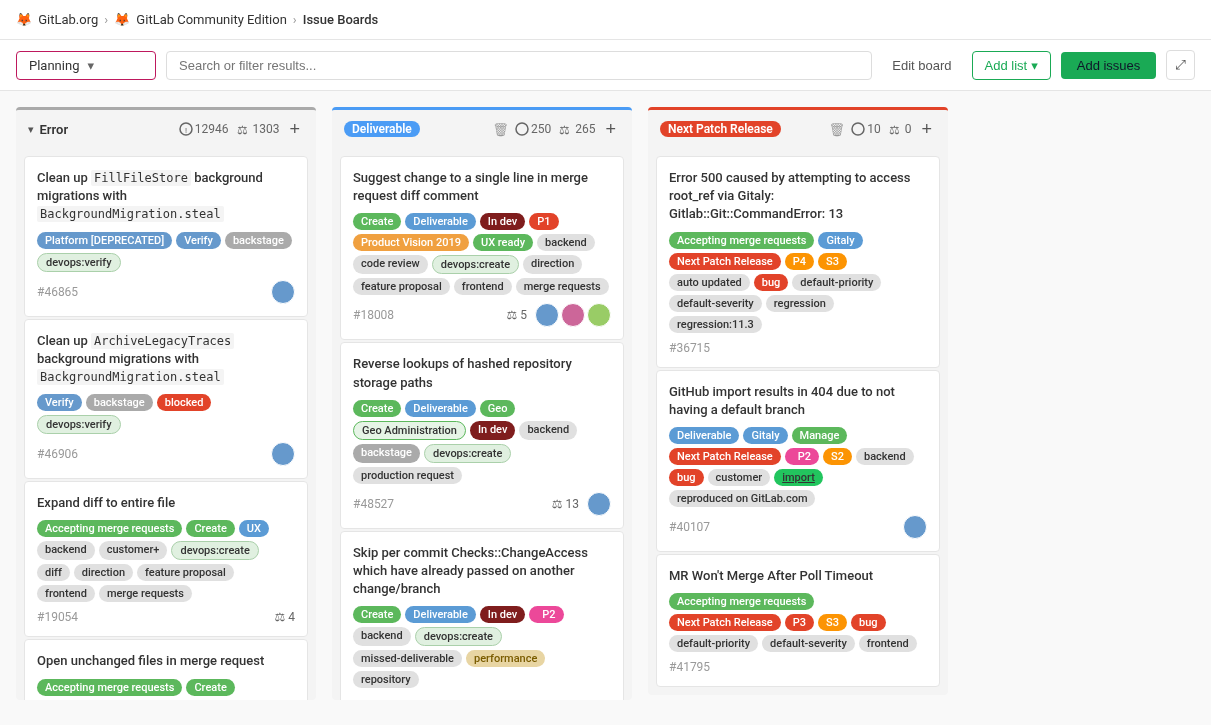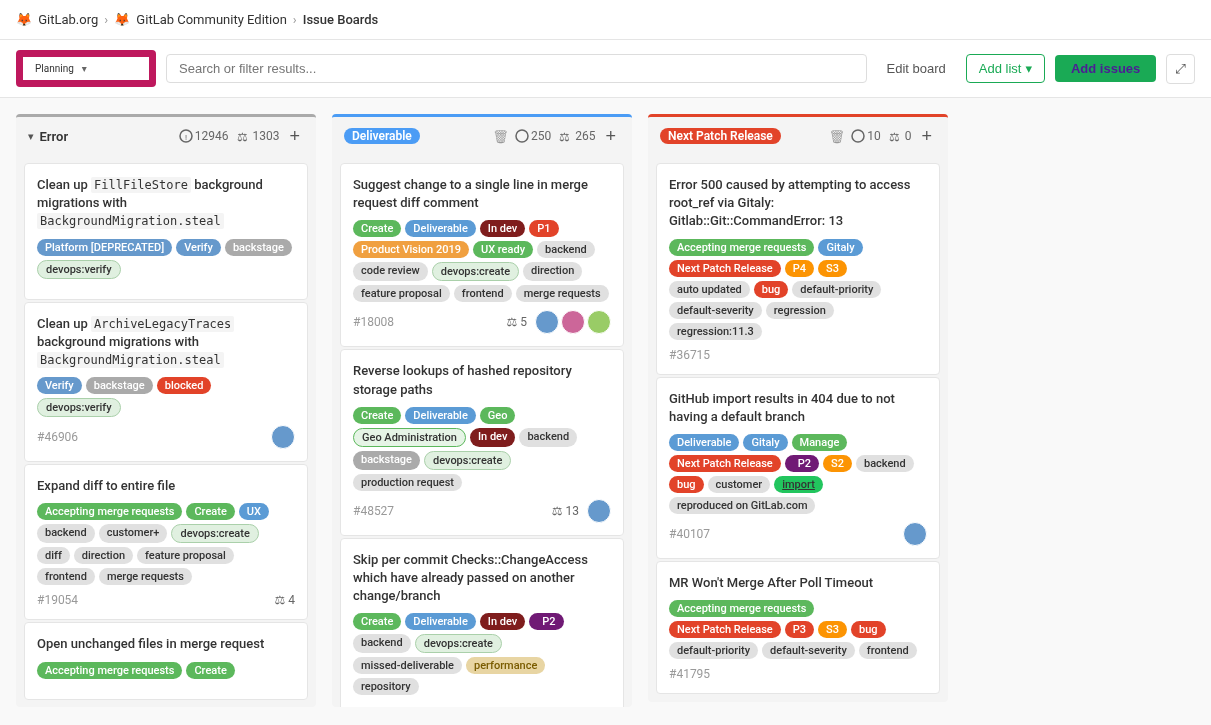--- a/index.html
+++ b/index.html
@@ -6,26 +6,26 @@
     body { font-family: -apple-system, BlinkMacSystemFont, 'Segoe UI', Roboto, sans-serif; font-size: 13px; background: #f9f9f9; color: #333; }
 
     
     .top-nav { background: #fff; border-bottom: 1px solid #e5e5e5; padding: 0 16px; height: 40px; display: flex; align-items: center; gap: 6px; font-size: 13px; }
     .top-nav .nav-sep { color: #999; }
     .top-nav a { color: #333; text-decoration: none; }
     .top-nav .nav-current { color: #333; font-weight: 500; }
 
     
     .toolbar { background: #fff; border-bottom: 1px solid #e5e5e5; padding: 10px 16px; display: flex; align-items: center; gap: 10px; }
-    .toolbar .planning-select { border: 7px solid #be185d; border-radius: 4px; padding: 6px 12px; font-size: 10px; background: #fff; cursor: pointer; display: flex; align-items: center; gap: 8px; min-width: 140px; }
+    .toolbar .planning-select { border: 1px solid #be185d; border-radius: 4px; padding: 6px 12px; font-size: 13px; background: #fff; cursor: pointer; display: flex; align-items: center; gap: 8px; min-width: 140px; }
     .toolbar .planning-select .chevron { color: #666; }
     .toolbar .search-input { flex: 1; border: 1px solid #ddd; border-radius: 4px; padding: 6px 12px; font-size: 13px; color: #999; }
     .toolbar .edit-board-btn { border: none; background: none; color: #555; font-size: 13px; cursor: pointer; padding: 6px 10px; }
     .toolbar .add-list-btn { border: 1px solid #1aaa55; border-radius: 4px; padding: 6px 12px; font-size: 13px; color: #1aaa55; background: #fff; cursor: pointer; display: flex; align-items: center; gap: 4px; }
-    .toolbar .add-issues-btn { border: none; border-radius: 4px; padding: 6px 16px; font-size: 13px; color: #4c1d95; background: #1aaa55; cursor: pointer; font-weight: 700; }
+    .toolbar .add-issues-btn { border: none; border-radius: 4px; padding: 6px 16px; font-size: 13px; color: #0f172a; background: #1aaa55; cursor: pointer; font-weight: 400; }
     .toolbar .fullscreen-btn { border: 1px solid #ddd; border-radius: 4px; padding: 6px 8px; background: #fff; cursor: pointer; color: #555; }
 
     
     .board-container { display: flex; gap: 0; padding: 16px; overflow-x: auto; height: calc(100vh - 100px); align-items: flex-start; }
 
     
     .column { width: 300px; min-width: 300px; background: #f4f4f4; border-radius: 4px; display: flex; flex-direction: column; max-height: 100%; margin-right: 16px; }
     .column.deliverable { border-top: 3px solid #4b9cf5; }
     .column.next-patch { border-top: 3px solid #e24329; }
     .column.open { border-top: 3px solid #aaa; }
@@ -50,21 +50,21 @@
     
     .tag-platform { background: #6699cc; color: #fff; }
     .tag-verify { background: #6699cc; color: #fff; }
     .tag-backstage { background: #aaa; color: #fff; }
     .tag-devops-verify { background: #e0f0e0; color: #333; border: 1px solid #aad0aa; }
     .tag-devops-create { background: #e0f0e0; color: #333; border: 1px solid #aad0aa; }
     .tag-create { background: #5cb85c; color: #fff; }
     .tag-deliverable { background: #5b9bd5; color: #fff; }
     .tag-indev { background: #7f1d1d; color: #fff; }
     .tag-p1 { background: #e24329; color: #fff; }
-    .tag-p2 { background: #701a75; color: #fff; padding-left: 13px; }
+    .tag-p2 { background: #ec4899; color: #fff; padding-left: 13px; }
     .tag-p3 { background: #e24329; color: #fff; }
     .tag-p4 { background: #fc9403; color: #fff; }
     .tag-s2 { background: #fc9403; color: #fff; }
     .tag-s3 { background: #fc9403; color: #fff; }
     .tag-productvision { background: #f0a040; color: #fff; }
     .tag-uxready { background: #5cb85c; color: #fff; }
     .tag-backend { background: #e0e0e0; color: #333; }
     .tag-frontend { background: #e0e0e0; color: #333; }
     .tag-codereview { background: #e0e0e0; color: #333; }
     .tag-direction { background: #e0e0e0; color: #333; }
@@ -159,20 +159,29 @@
     </div>
       <div class="cards">
         <div class="card">
       <div class="card-title">Clean up <code>FillFileStore</code> background migrations with <code>BackgroundMigration.steal</code></div>
       <div class="tags">
             <span class="tag tag-platform">Platform [DEPRECATED]</span>
             <span class="tag tag-verify">Verify</span>
             <span class="tag tag-backstage">backstage</span>
             <span class="tag tag-devops-verify">devops:verify</span>
           </div>
+      <div class="card-footer">
+        <span class="card-id">#46865</span>
+        <div class="card-meta">
+
+          <div class="avatars">
+                <div class="avatar" style="background:#6699cc"></div>
+              </div>
+        </div>
+      </div>
     </div>
         <div class="card">
       <div class="card-title">Clean up <code>ArchiveLegacyTraces</code> background migrations with <code>BackgroundMigration.steal</code></div>
       <div class="tags">
             <span class="tag tag-verify">Verify</span>
             <span class="tag tag-backstage">backstage</span>
             <span class="tag tag-blocked">blocked</span>
             <span class="tag tag-devops-verify">devops:verify</span>
           </div>
       <div class="card-footer">

